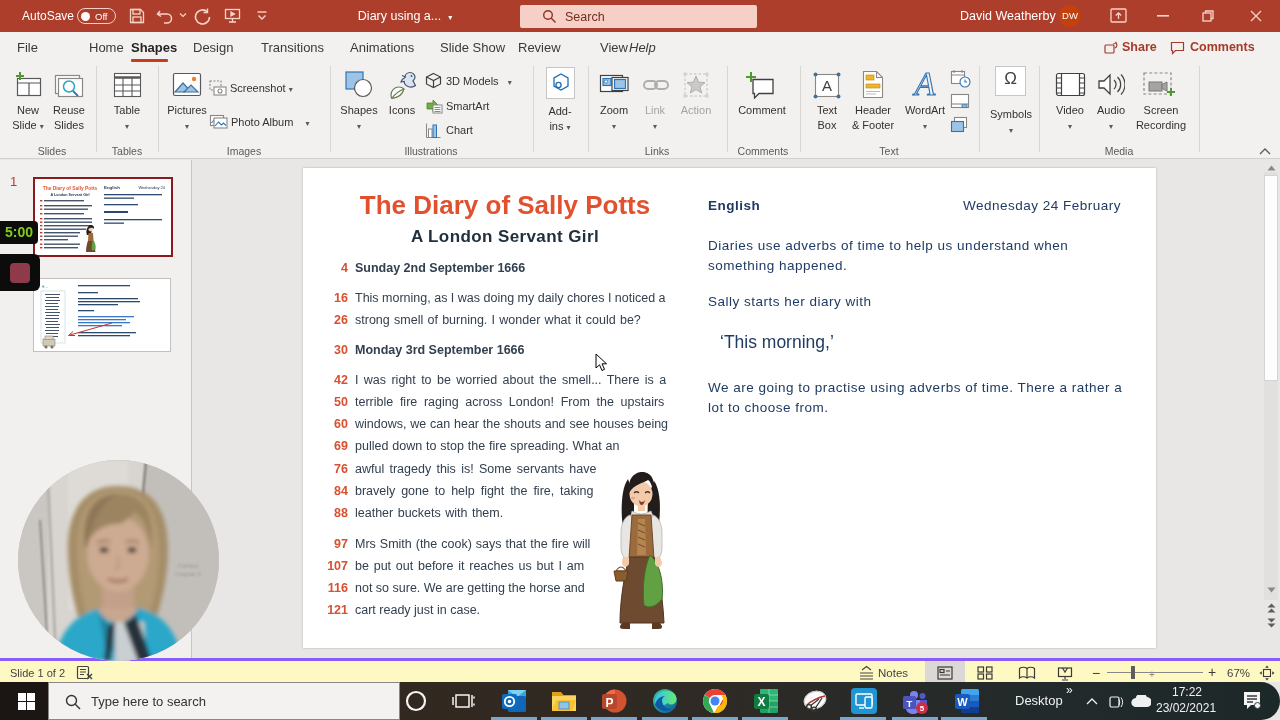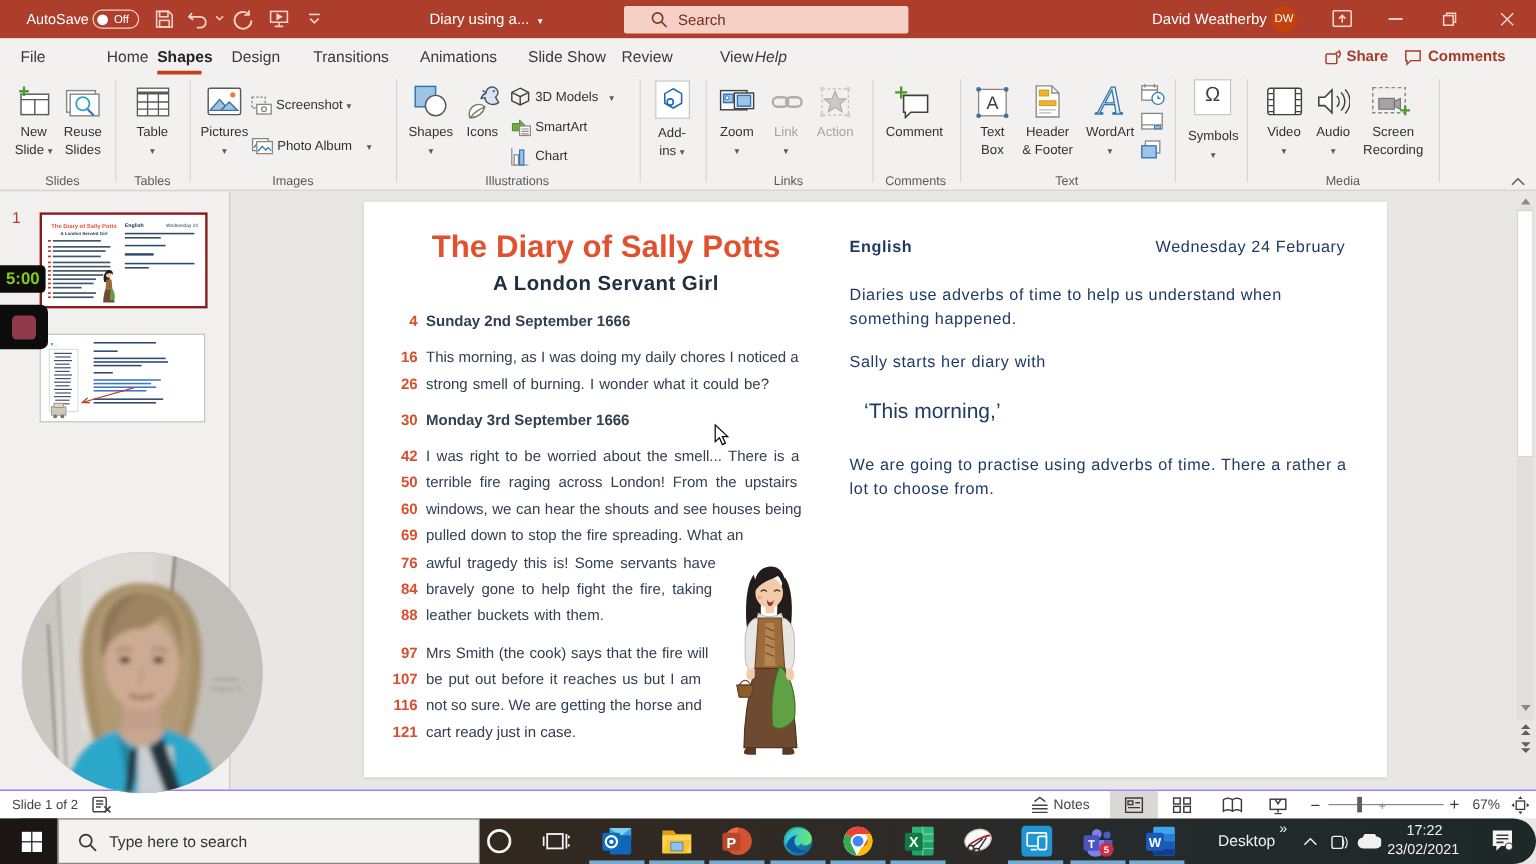--- a/index.html
+++ b/index.html
@@ -60,21 +60,21 @@
 .j6 { word-spacing:3.2px; }
 .j7 { word-spacing:0.35px; }
 .j8 { word-spacing:0.4px; }
 .j9 { word-spacing:1.8px; }
 .j10 { word-spacing:2.4px; }
 .j11 { word-spacing:1px; }
 .j12 { word-spacing:0.5px; }
 .j13 { word-spacing:1.3px; }
 
 
-#statusbar { position:absolute; left:0; top:658px; width:1280px; height:24px; background:#ffffff; border-top:1px solid #8b5cf6; font-size:11.5px; color:#444; }
+#statusbar { position:absolute; left:0; top:658px; width:1280px; height:24px; background:#fef9c3; border-top:3px solid #8b5cf6; font-size:11.5px; color:#444; }
 
 
 #taskbar { position:absolute; left:0; top:682px; width:1280px; height:38px; background:linear-gradient(90deg,#292019 0%,#32281f 30%,#2f2a26 55%,#232a2b 80%,#1d2829 100%);border-radius:19px; }
 #tsearch { position:absolute; left:48px; top:0px; width:352px; height:38px; background:#f3f2f1; border:1px solid #8a8886; }
 #tsearch span { position:absolute; left:42px; top:11px; font-size:13px; color:#333; }
 .tbunder { position:absolute; top:35px; height:3px; width:46px; background:#76a9cd; }
 
 
 #webcam { position:absolute; left:18px; top:460px; width:201px; height:201px; border-radius:50%; overflow:hidden; background:#cfccc7; z-index:50; }
 

